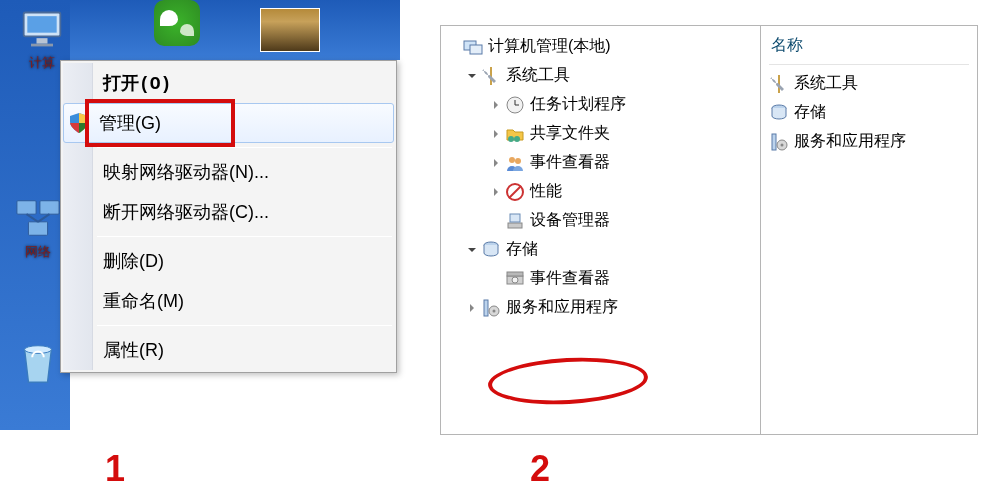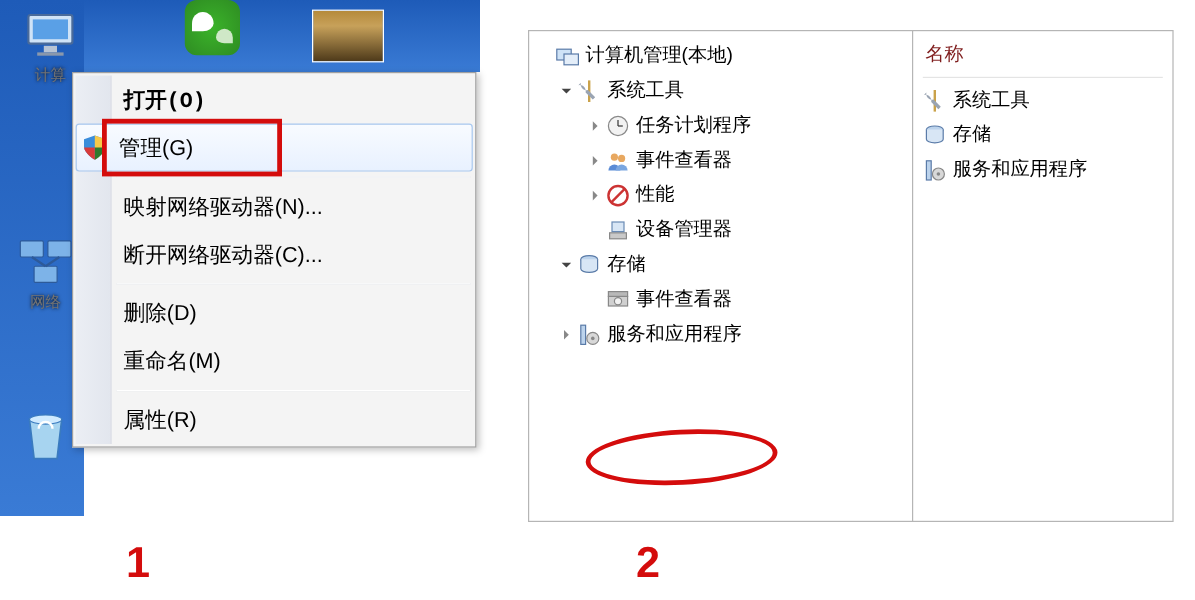--- a/index.html
+++ b/index.html
@@ -2,21 +2,21 @@
 <html><head>
 <meta charset="utf-8">
 <style>
   * { box-sizing: border-box; margin: 0; padding: 0; }
   body { font-family: "Microsoft YaHei", "Segoe UI", Tahoma, sans-serif; font-size: 15px; background: #fff; width: 996px; height: 500px; position: relative; }
   
   
   .left-panel { position: absolute; left: 0; top: 0; width: 400px; height: 430px; }
   .desktop-bg { position: absolute; left: 0; top: 0; width: 70px; height: 430px; background: linear-gradient(to bottom, #1e5bb8, #3a7bd5); }
   .desktop-top-strip { position: absolute; left: 0; top: 0; width: 400px; height: 60px; background: linear-gradient(to bottom, #1e5bb8, #3a7bd5); }
-  .desktop-icon { position: absolute; width: 54px; text-align: center; color: #737373; font-size: 13px; text-shadow: 0 0 3px #000; }
+  .desktop-icon { position: absolute; width: 54px; text-align: center; color: #7f1d1d; font-size: 13px; text-shadow: 0 0 3px #000; }
   .desktop-icon .ico { width: 46px; height: 46px; margin: 0 auto 2px; display: flex; align-items: center; justify-content: center; }
   .computer-ico { background: none; }
   .computer-ico svg { width: 44px; height: 44px; }
   .wechat-ico { background: radial-gradient(circle, #3bb32a, #2e8b22); border-radius: 10px; position: relative; width:46px; height:46px; }
   .wechat-ico::before, .wechat-ico::after { content:''; position:absolute; background:#fff; border-radius:50%; }
   .wechat-ico::before { width:18px; height:16px; left:6px; top:10px; border-radius:50% 50% 50% 0 / 60% 60% 40% 0; }
   .wechat-ico::after { width:14px; height:12px; right:6px; bottom:10px; border-radius:50% 50% 0 50% / 60% 60% 0 40%; background:#cfe8c7; }
   .photo-thumb { position:absolute; left:260px; top:8px; width:60px; height:44px; background:linear-gradient(to bottom, #b58a3a 0%, #c7a15a 30%, #4e3a1a 100%); border:1px solid #fff; }
 
   .context-menu { position: absolute; left: 60px; top: 60px; width: 337px; background: #f4f4f4; border: 1px solid #a0a0a0; box-shadow: 2px 2px 6px rgba(0,0,0,.25); padding: 2px; }
@@ -26,21 +26,21 @@
   .menu-item.hover { background: linear-gradient(to bottom, #f8fbff, #e8f1ff); border: 1px solid #a8c8f0; border-radius: 3px; padding: 7px 11px 7px 35px; }
   .menu-sep { height: 1px; margin: 4px 2px 4px 34px; background: #d0d4dc; border-bottom:1px solid #fff; }
   .shield-icon { position: absolute; left: 4px; top: 50%; transform: translateY(-50%); width: 22px; height: 22px; }
   .red-rect { position: absolute; border: 4px solid #d40c0c; pointer-events: none; }
   .left-red { left: 85px; top: 99px; width: 150px; height: 48px; }
 
   
   .right-panel { position: absolute; left: 440px; top: 25px; width: 540px; height: 410px; display: flex; }
   .tree-pane { width: 320px; border: 1px solid #b5b5b5; border-right: none; padding: 6px 4px; background: #fff; }
   .list-pane { width: 218px; border: 1px solid #b5b5b5; padding: 6px 8px; background: #fff; }
-  .list-header { font-size: 16px; padding: 3px 2px 8px; color: #7f1d1d; border-bottom:1px solid #e4e4e4; margin-bottom:4px; font-weight:400; }
+  .list-header { font-size: 16px; padding: 3px 2px 8px; color: #0c4a6e; border-bottom:1px solid #e4e4e4; margin-bottom:4px; font-weight:400; }
   .tree-row { display: flex; align-items: center; padding: 4px 0; white-space: nowrap; font-size: 16px; }
   .tree-row .expander { width: 14px; height: 14px; margin-right: 2px; display:inline-flex; align-items:center; justify-content:center; }
   .tree-row .ticon { width: 20px; height: 20px; margin-right: 5px; display:inline-flex; align-items:center; justify-content:center; flex-shrink:0; }
   .indent-0 { padding-left: 2px; }
   .indent-1 { padding-left: 20px; }
   .indent-2 { padding-left: 44px; }
   .list-row { display:flex; align-items:center; padding: 4px 0; font-size:16px; }
   .list-row .ticon { width:20px; height:20px; margin-right:5px; display:inline-flex; align-items:center; justify-content:center; flex-shrink:0; }
 
   .expander svg { width:10px; height:10px; }
@@ -173,20 +173,35 @@
       <span>任务计划程序</span>
     </div>
     <div class="tree-row indent-2">
       <span class="expander">
           <svg viewBox="0 0 10 10">
             <path d="M3 1 L7 5 L3 9 Z" fill="#888"></path>
           </svg>
         </span>
       <span class="ticon">
           <svg viewBox="0 0 20 20">
+            <path d="M2 6 h6 l2 2 h8 v8 h-16 z" fill="#f5c648" stroke="#c79a20"></path>
+            <circle cx="6" cy="15" r="3" fill="#4a8"></circle>
+            <circle cx="12" cy="15" r="3" fill="#4a8"></circle>
+          </svg>
+        </span>
+      <span>共享文件夹</span>
+    </div>
+    <div class="tree-row indent-2">
+      <span class="expander">
+          <svg viewBox="0 0 10 10">
+            <path d="M3 1 L7 5 L3 9 Z" fill="#888"></path>
+          </svg>
+        </span>
+      <span class="ticon">
+          <svg viewBox="0 0 20 20">
             <circle cx="7" cy="7" r="3" fill="#e8a860"></circle>
             <circle cx="13" cy="8" r="3" fill="#e8a860"></circle>
             <path d="M2 18 a5 5 0 0 1 10 0 z" fill="#5a8bd6"></path>
             <path d="M8 18 a5 5 0 0 1 10 0 z" fill="#7aa6e0"></path>
           </svg>
         </span>
       <span>事件查看器</span>
     </div>
     <div class="tree-row indent-2">
       <span class="expander">

